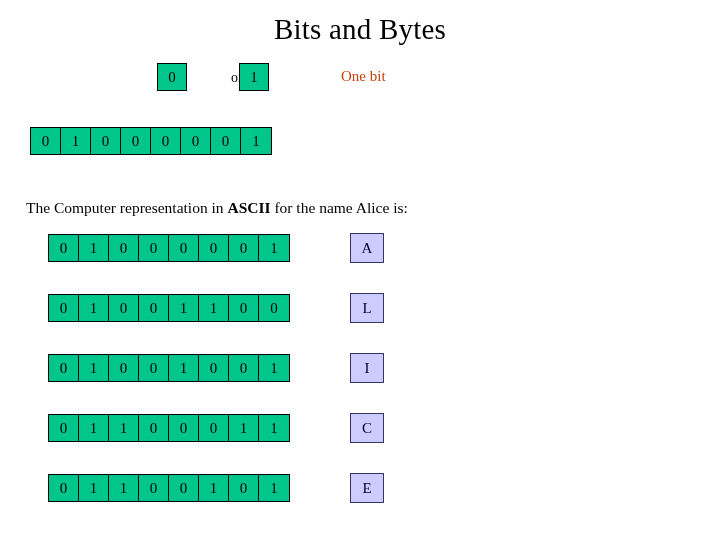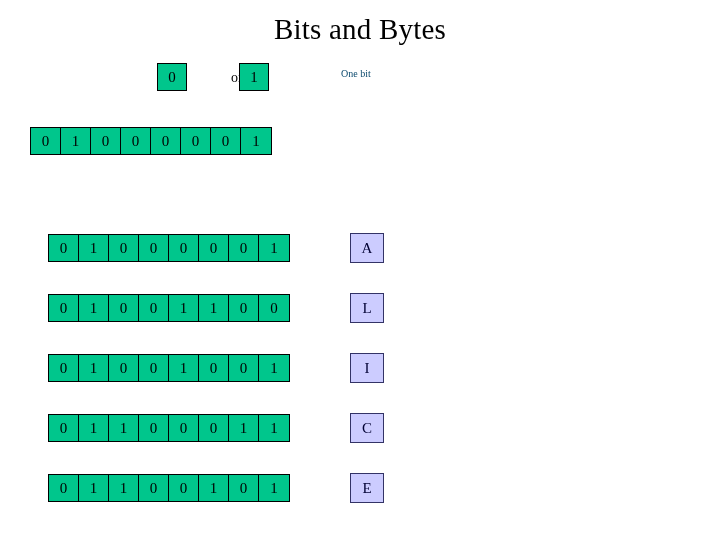--- a/index.html
+++ b/index.html
@@ -63,23 +63,23 @@
     font-size: 15px;
     color: #000000;
   }
   .orlabel {
     position: absolute;
     font-size: 14px;
     color: #000000;
   }
   .sidelabel {
     position: absolute;
-    font-size: 10px;
+    font-size: 15px;
     white-space: nowrap;
-    color: #0c4a6e;
+    color: #c2410c;
   }
   .sentence {
     position: absolute;
     left: 26px;
     top: 199px;
     font-size: 15.5px;
     white-space: nowrap;
     color: #000000;
   }
   .sentence b {
@@ -123,20 +123,23 @@
       <div class="bitcell">1</div>
       <div class="bitcell">0</div>
       <div class="bitcell">0</div>
       <div class="bitcell">0</div>
       <div class="bitcell">0</div>
       <div class="bitcell">0</div>
       <div class="bitcell">1</div>
     </div>
 
 
+  <div class="sentence">
+    <span>The Computer representation in </span><b>ASCII</b><span> for the name Alice is:</span>
+  </div>
 
   <div id="ascii-rows">
       <div class="bitrow" style="left: 48px; top: 234px;">
         <div class="bitcell">0</div>
         <div class="bitcell">1</div>
         <div class="bitcell">0</div>
         <div class="bitcell">0</div>
         <div class="bitcell">0</div>
         <div class="bitcell">0</div>
         <div class="bitcell">0</div>

